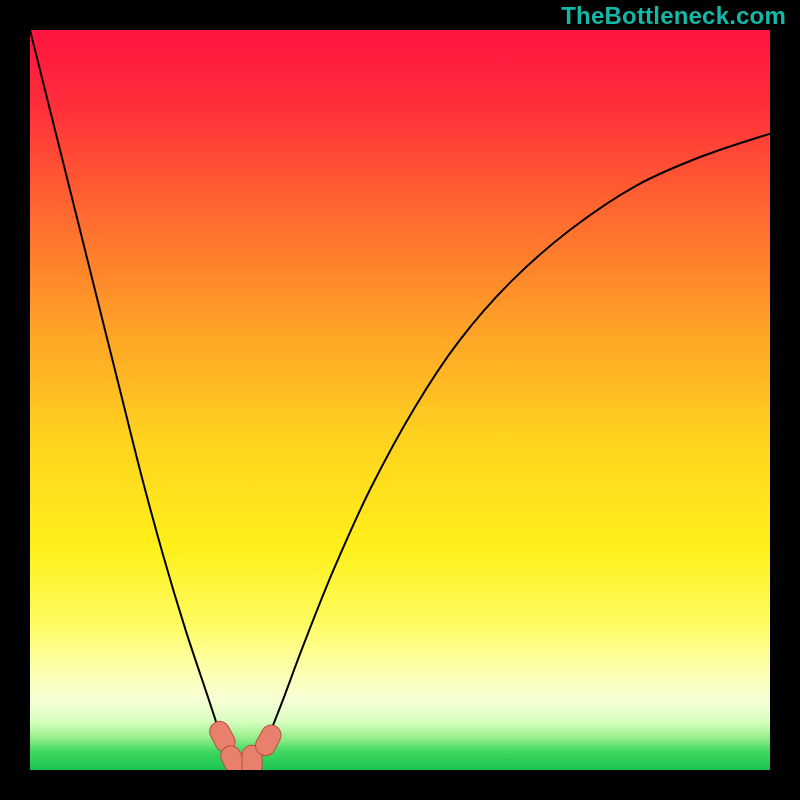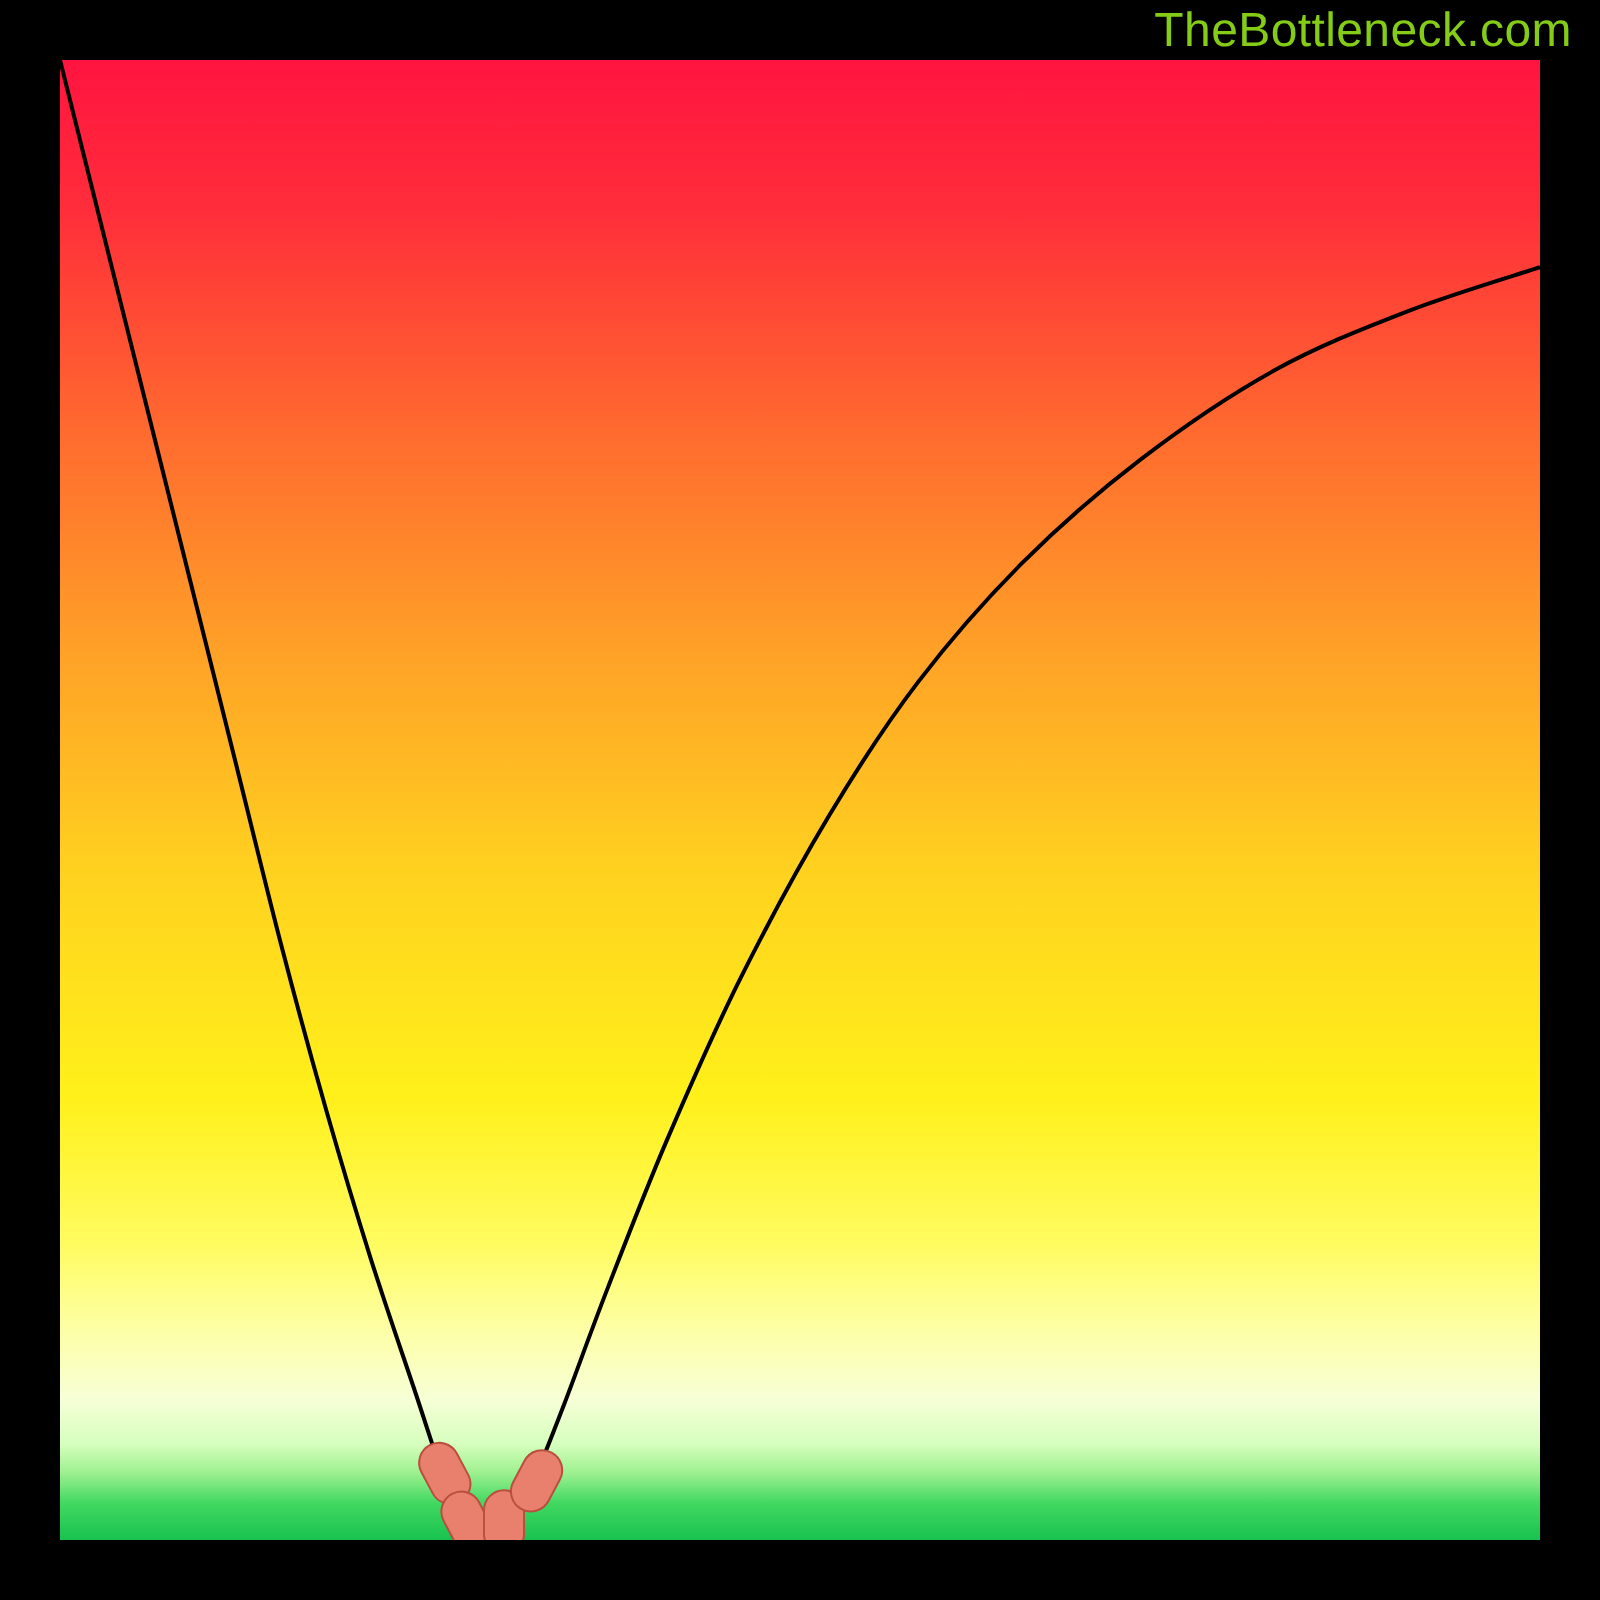--- a/index.html
+++ b/index.html
@@ -21,23 +21,23 @@
     left: 30px;
     top: 30px;
     width: 740px;
     height: 740px;
     overflow: hidden;
   }
   .attribution {
     position: absolute;
     top: 2px;
     right: 14px;
-    color: #84cc16;
+    color: #14b8a6;
     font-size: 24px;
-    font-weight: 400;
+    font-weight: 700;
     letter-spacing: 0.2px;
   }
   svg { display: block; }
 </style>
 </head>
 <body>
 
 <div class="outer">
   <div class="attribution">TheBottleneck.com</div>
 

